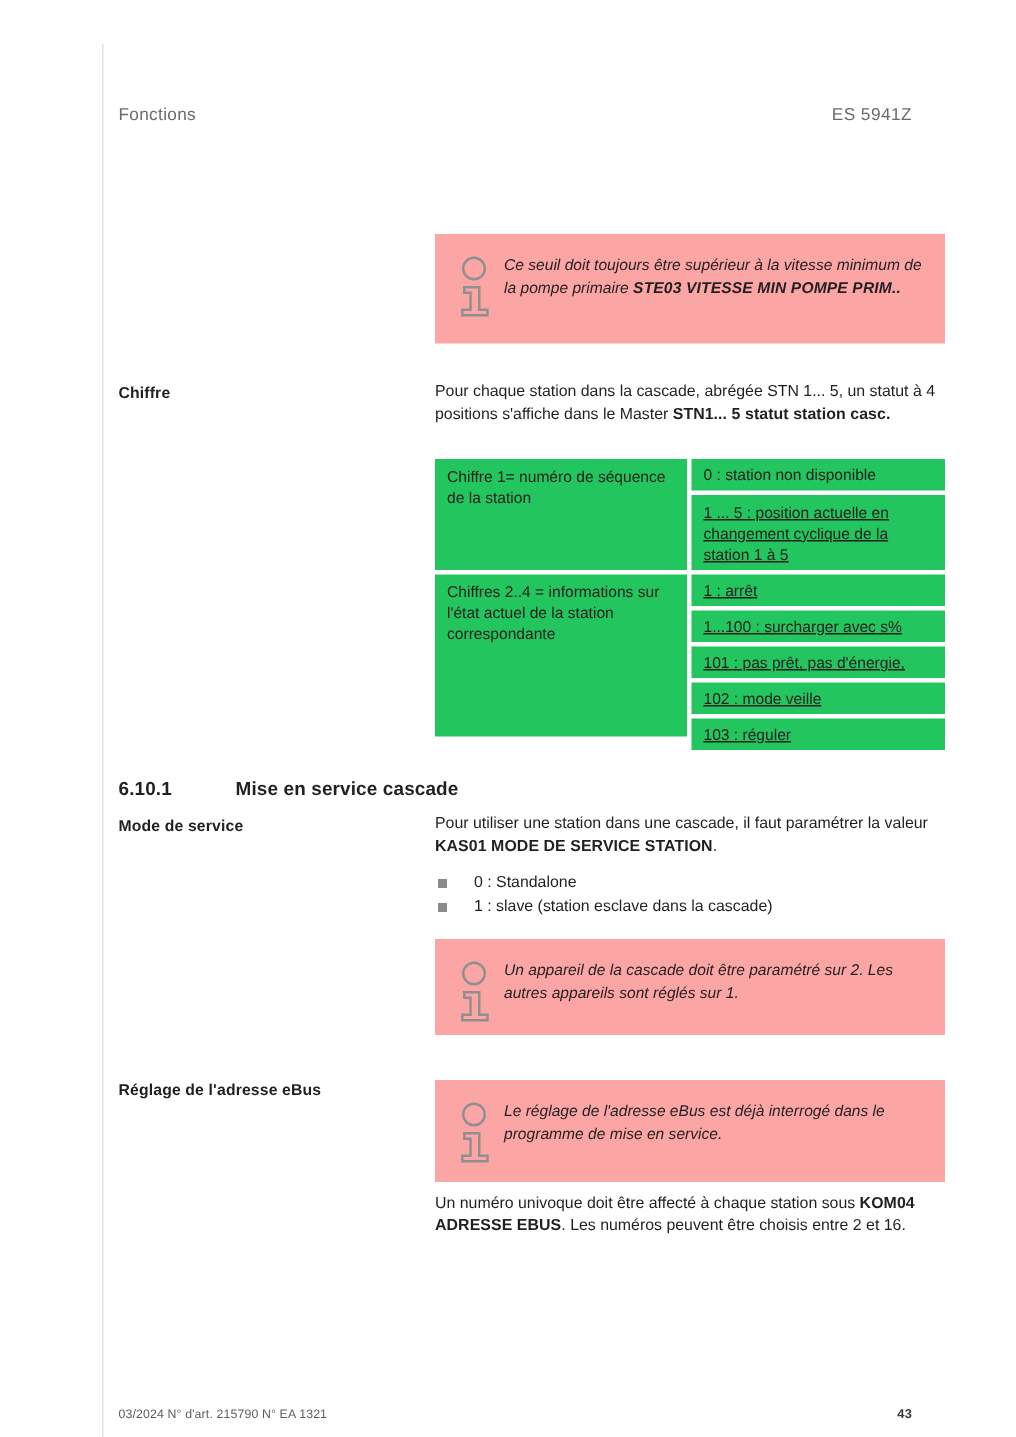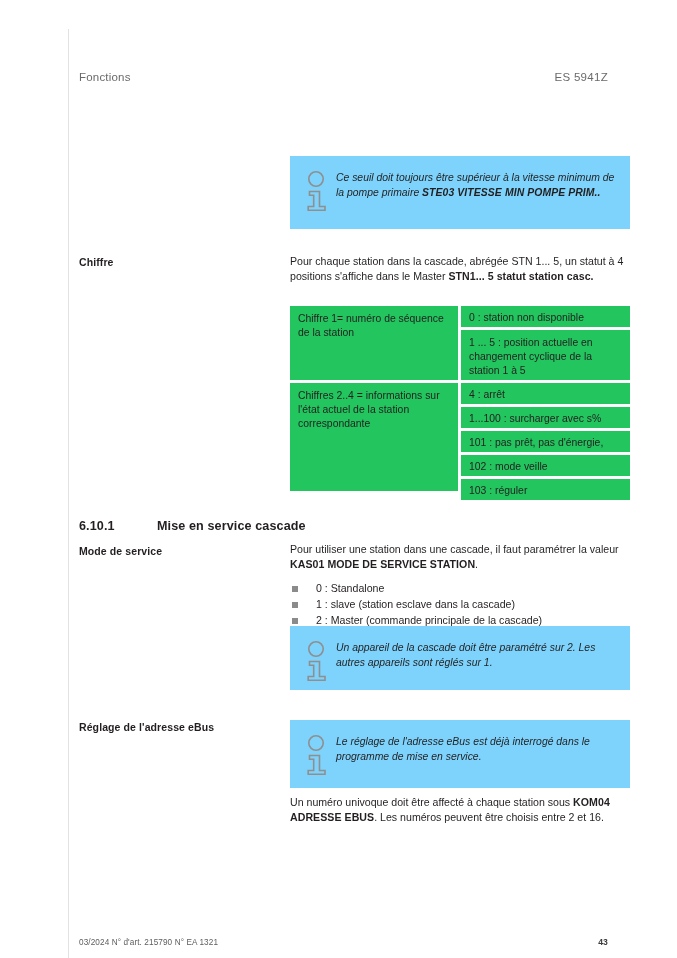--- a/index.html
+++ b/index.html
@@ -54,21 +54,21 @@
     line-height: 1.35;
   }
   .content-col {
     position: absolute;
     left: 290px;
     width: 340px;
   }
 
   
   .note {
-    background: #7dd3fc;
+    background: #fca5a5;
     box-sizing: border-box;
     display: flex;
     align-items: flex-start;
     padding: 13px 14px 13px 12px;
   }
   .note-icon {
     flex: 0 0 34px;
     width: 34px;
     height: 42px;
     margin-top: 1px;
@@ -129,21 +129,21 @@
   }
   .tcol-left { width: 168px; flex: 0 0 168px; }
   .tcol-right { flex: 1 1 auto; }
   .cell {
     background: #22c55e;
     padding: 6px 8px 7px 8px;
     box-sizing: border-box;
     color: #231f20;
   }
   .tcol-left .cell + .cell { margin-top: 3px; }
-  .tcol-right .cell + .cell { margin-top: 3px; }
+  .tcol-right .cell + .cell { margin-top: 3px; text-decoration: underline; }
   .cell-g1-l { height: 74px; }
   .cell-g2-l { height: 108px; }
   .cell-h26 { height: 21px; padding-top: 5px; }
 
   
   .section-head {
     position: absolute;
     left: 79px;
     font-size: 12.6px;
     font-weight: bold;
@@ -194,41 +194,40 @@
 
   <div class="table" style="top:277px;">
     <div class="table-inner">
       <div class="tcol-left">
         <div class="cell cell-g1-l">Chiffre 1= numéro de séquence de la station</div>
         <div class="cell cell-g2-l">Chiffres 2..4 = informations sur l'état actuel de la station correspondante</div>
       </div>
       <div class="tcol-right">
         <div class="cell" style="height:21px;padding-top:5px;">0 : station non disponible</div>
         <div class="cell" style="height:50px;">1 ... 5 : position actuelle en changement cyclique de la station 1 à 5</div>
-        <div class="cell cell-h26">4 : arrêt</div>
+        <div class="cell cell-h26">1 : arrêt</div>
         <div class="cell cell-h26">1...100 : surcharger avec s%</div>
         <div class="cell cell-h26">101 : pas prêt, pas d'énergie,</div>
         <div class="cell cell-h26">102 : mode veille</div>
         <div class="cell cell-h26">103 : réguler</div>
       </div>
     </div>
   </div>
 
   <div class="section-head" style="top:490px;gap:12px;">
     <span class="section-num">6.10.1</span>
     <span>Mise en service cascade</span>
   </div>
 
   <div class="label-col" style="top:515px;">Mode de service</div>
   <div class="content-col" style="top:513px;">
     <div class="para">Pour utiliser une station dans une cascade, il faut paramétrer la valeur <b>KAS01 MODE DE SERVICE STATION</b>.</div>
     <ul class="bullets">
       <li><span class="sq"></span><span>0 : Standalone</span></li>
       <li><span class="sq"></span><span>1 : slave (station esclave dans la cascade)</span></li>
-      <li><span class="sq"></span><span>2 : Master (commande principale de la cascade)</span></li>
     </ul>
   </div>
 
   <div class="content-col note" style="top:597px;height:64px;">
     <span class="note-icon">
       <svg width="34" height="42" viewBox="0 0 34 42" aria-hidden="true">
         <circle cx="14" cy="9" r="7.2" fill="none" stroke="#8f8f8f" stroke-width="1.6"></circle>
         <path d="M7.5 21.5 H17.5 V36.5 H23 V40.2 H6.2 V36.5 H11.7 V25.2 H7.5 Z" fill="none" stroke="#8f8f8f" stroke-width="1.6" stroke-linejoin="miter"></path>
       </svg>
     </span>

